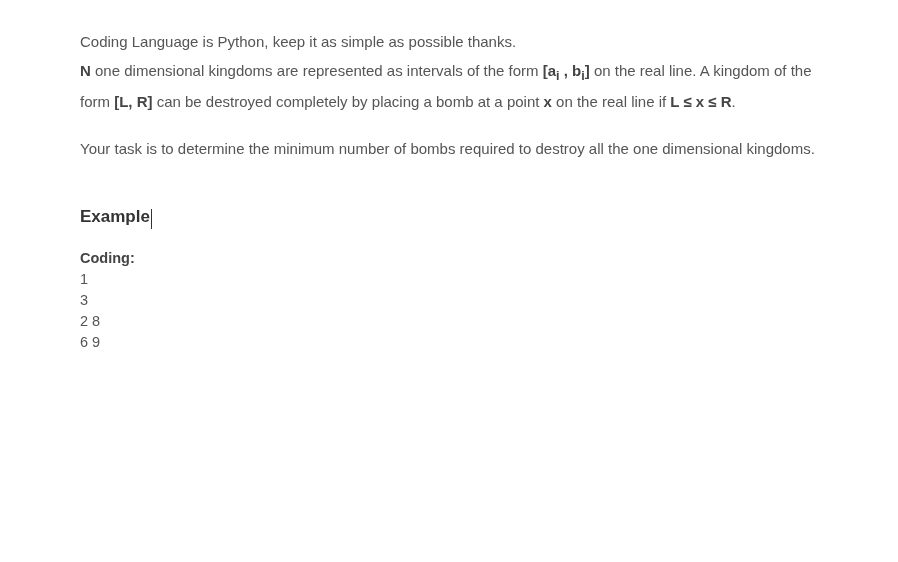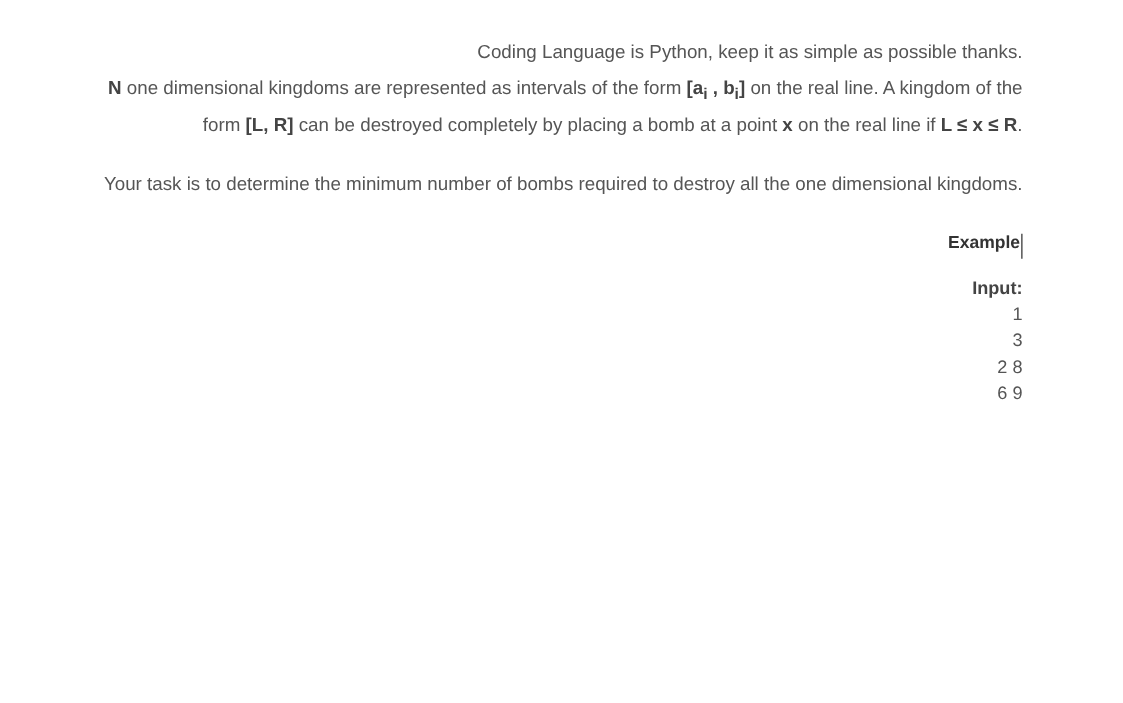--- a/index.html
+++ b/index.html
@@ -1,19 +1,18 @@
 <!DOCTYPE html>
 <html><head>
   <meta charset="utf-8">
   <style>
     * {
       margin: 0;
       padding: 0;
       box-sizing: border-box;
-      text-align: right;
     }
     body {
       font-family: Arial, Helvetica, sans-serif;
       background: #ffffff;
       width: 898px;
       height: 562px;
       padding: 28px 80px;
       color: #555555;
       font-size: 15px;
       line-height: 1.9;
@@ -22,24 +21,24 @@
       display: block;
     }
     .bold {
       font-weight: bold;
       color: #444444;
     }
     .para1 {
       margin-bottom: 18px;
     }
     .para2 {
-      margin-bottom: 18px;
+      margin-bottom: 38px;
     }
     .example-heading {
-      font-size: 14px;
+      font-size: 17px;
       font-weight: bold;
       color: #333333;
       margin-bottom: 14px;
       display: inline-block;
       position: relative;
     }
     .cursor {
       display: inline-block;
       width: 1px;
       height: 20px;
@@ -76,20 +75,20 @@
 </div>
 
 <div class="para2">Your task is to determine the minimum number of bombs required to destroy all the one dimensional kingdoms.</div>
 
 <div>
   <div class="example-heading">
     <span>Example</span><span class="cursor"></span>
   </div>
 
   <div class="io-section io-block">
-    <span class="label io-line">Input:</span>
+    <span class="label io-line">Coding:</span>
     <span class="io-line">1</span>
     <span class="io-line">3</span>
     <span class="io-line">2 8</span>
     <span class="io-line">6 9</span>
   </div>
 
 </div>
 
 </body></html>

